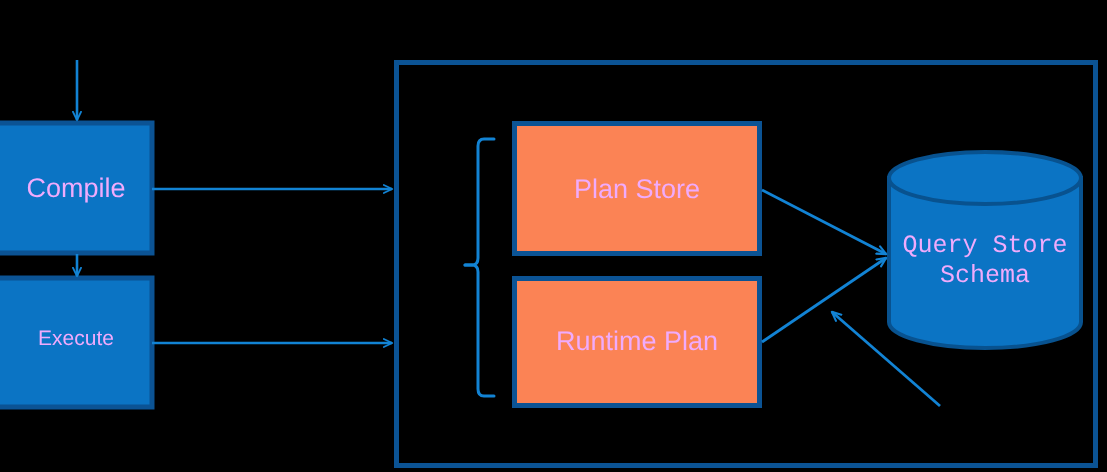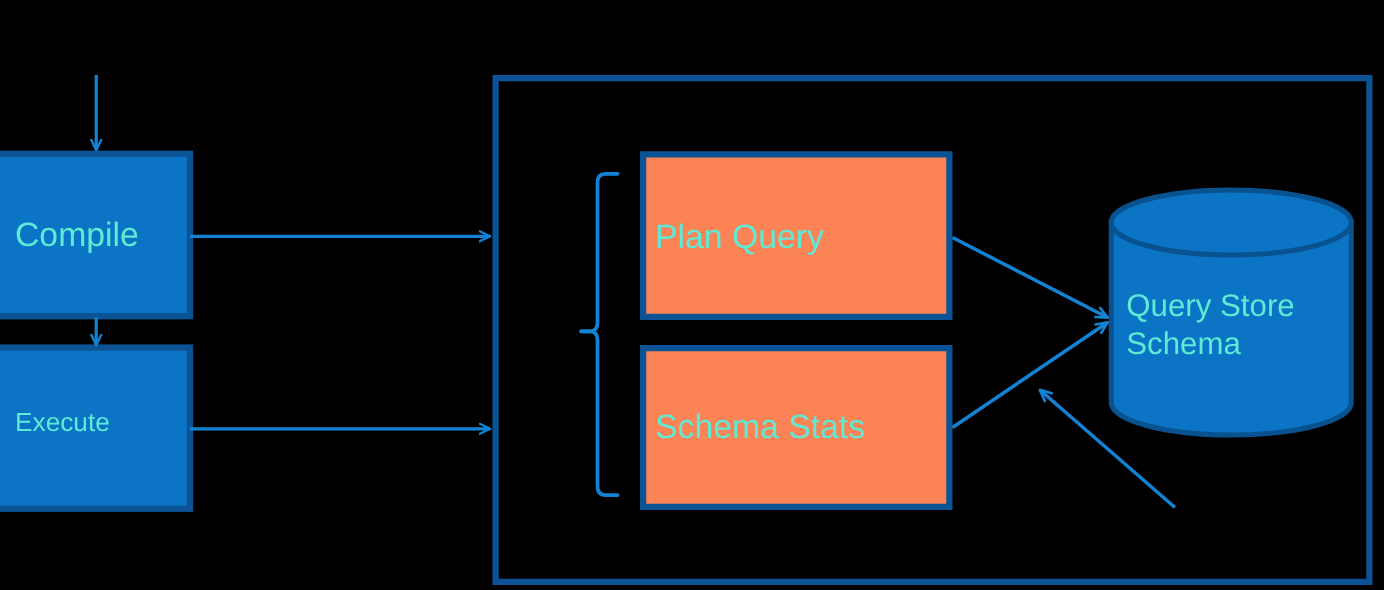--- a/index.html
+++ b/index.html
@@ -21,29 +21,28 @@
   #diagram-svg {
     position: absolute;
     left: 0;
     top: 0;
     width: 1107px;
     height: 472px;
     display: block;
   }
   .node-label {
     position: absolute;
-    color: #5eead4;
+    color: #f0abfc;
     font-family: "Liberation Sans", sans-serif;
     font-weight: 400;
-    text-align: left;
+    text-align: center;
     line-height: 1.18;
     white-space: pre-line;
     pointer-events: none;
     text-rendering: geometricPrecision;
-    margin-left: 12px;
   }
   .label-compile {
     left: 0px;
     top: 173px;
     width: 152px;
     font-size: 27px;
   }
   .label-execute {
     left: 0px;
     top: 327px;
@@ -60,20 +59,21 @@
     left: 512px;
     top: 326px;
     width: 250px;
     font-size: 27px;
   }
   .label-query-store {
     left: 889px;
     top: 231px;
     width: 192px;
     font-size: 25px;
+    font-family: Liberation Mono, monospace;
   }
 </style>
 </head>
 <body>
 
 <div id="diagram-canvas">
 
   <svg id="diagram-svg" viewBox="0 0 1107 472" xmlns="http://www.w3.org/2000/svg">
 
     <defs>
@@ -122,20 +122,20 @@
     <line x1="762" y1="342" x2="886" y2="258" stroke="#1283d4" stroke-width="2.8" marker-end="url(#arrow-open-dark)"></line>
 
     <line x1="940" y1="406" x2="832" y2="312" stroke="#1283d4" stroke-width="2.8" marker-end="url(#arrow-open-dark)"></line>
 
   </svg>
 
   <div class="node-label label-compile">Compile</div>
 
   <div class="node-label label-execute">Execute</div>
 
-  <div class="node-label label-plan-store">Plan Query</div>
+  <div class="node-label label-plan-store">Plan Store</div>
 
-  <div class="node-label label-runtime-stats">Schema Stats</div>
+  <div class="node-label label-runtime-stats">Runtime Plan</div>
 
   <div class="node-label label-query-store">Query Store
 Schema</div>
 
 </div>
 
 </body></html>

